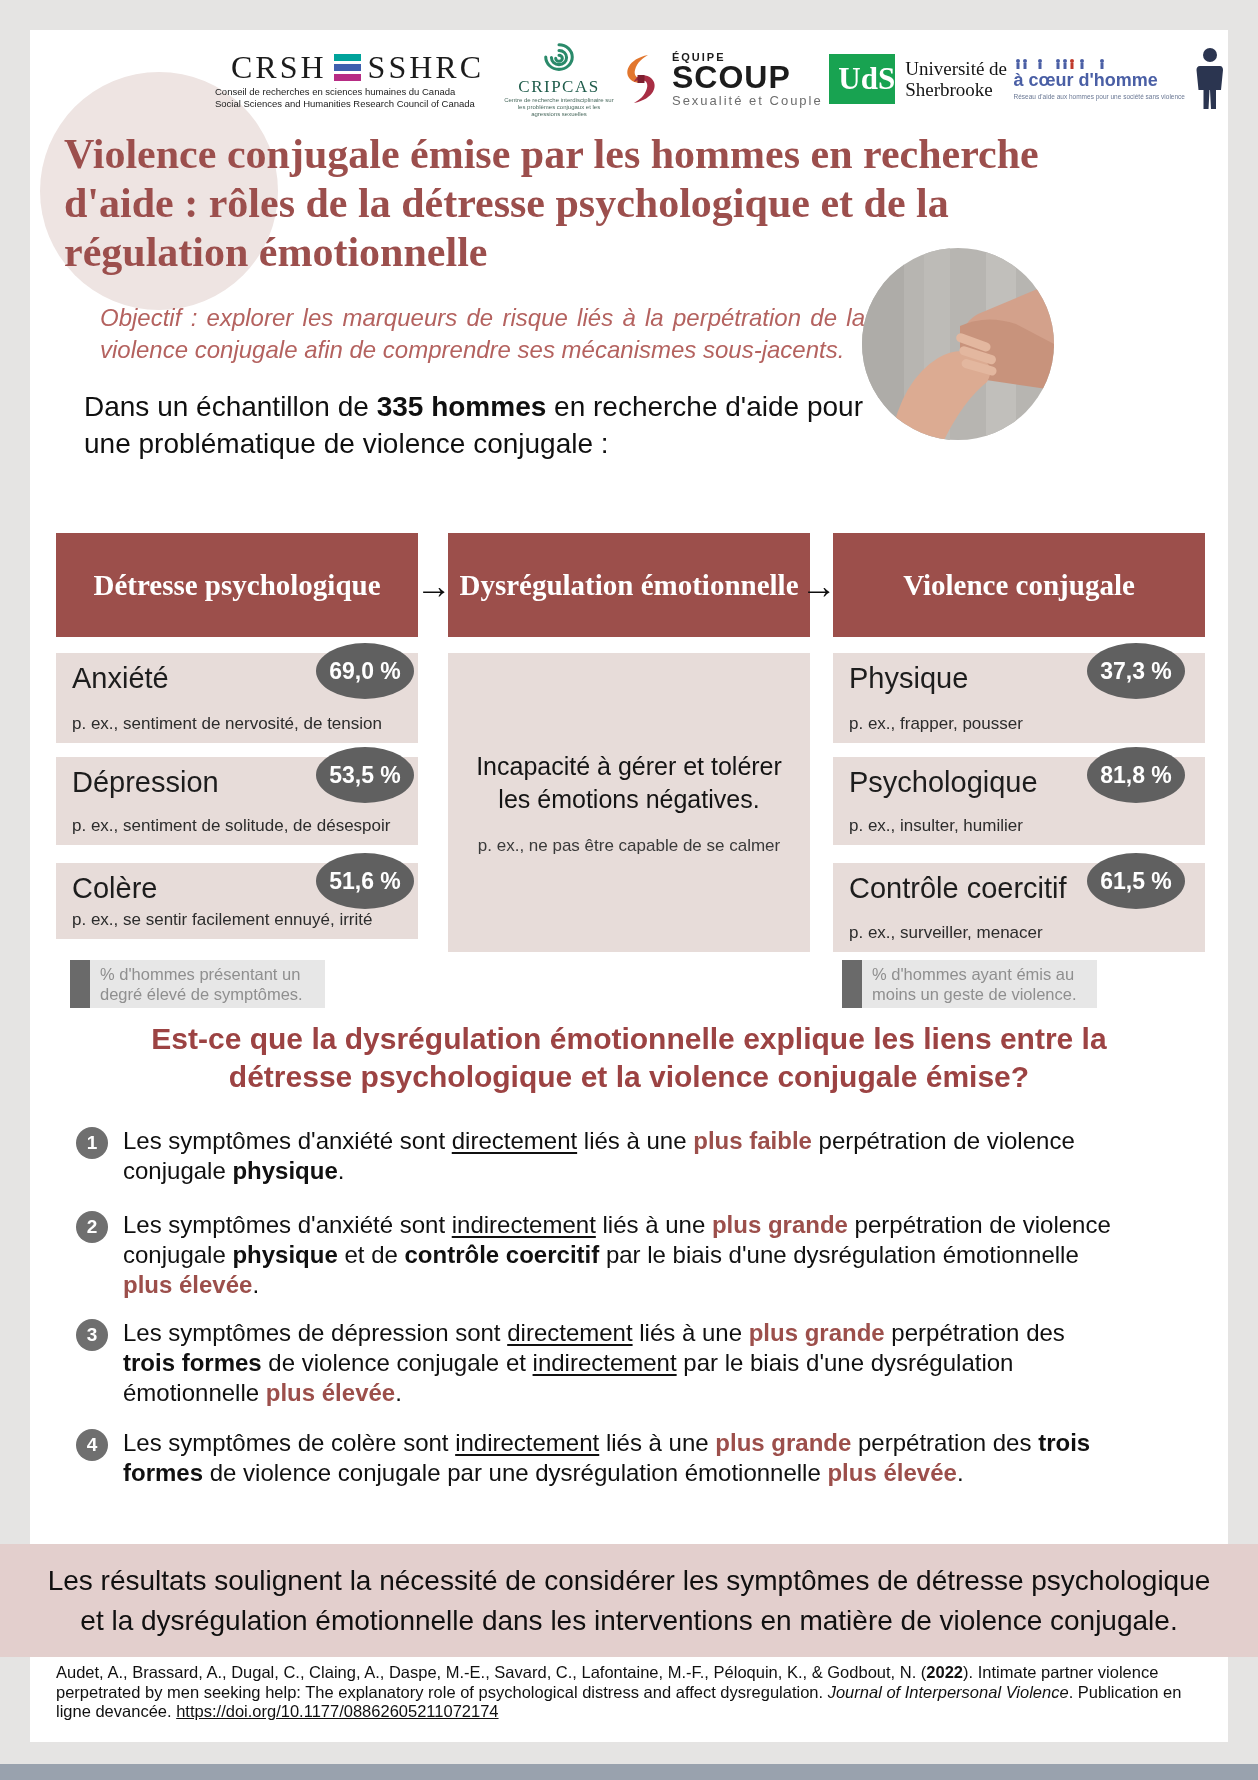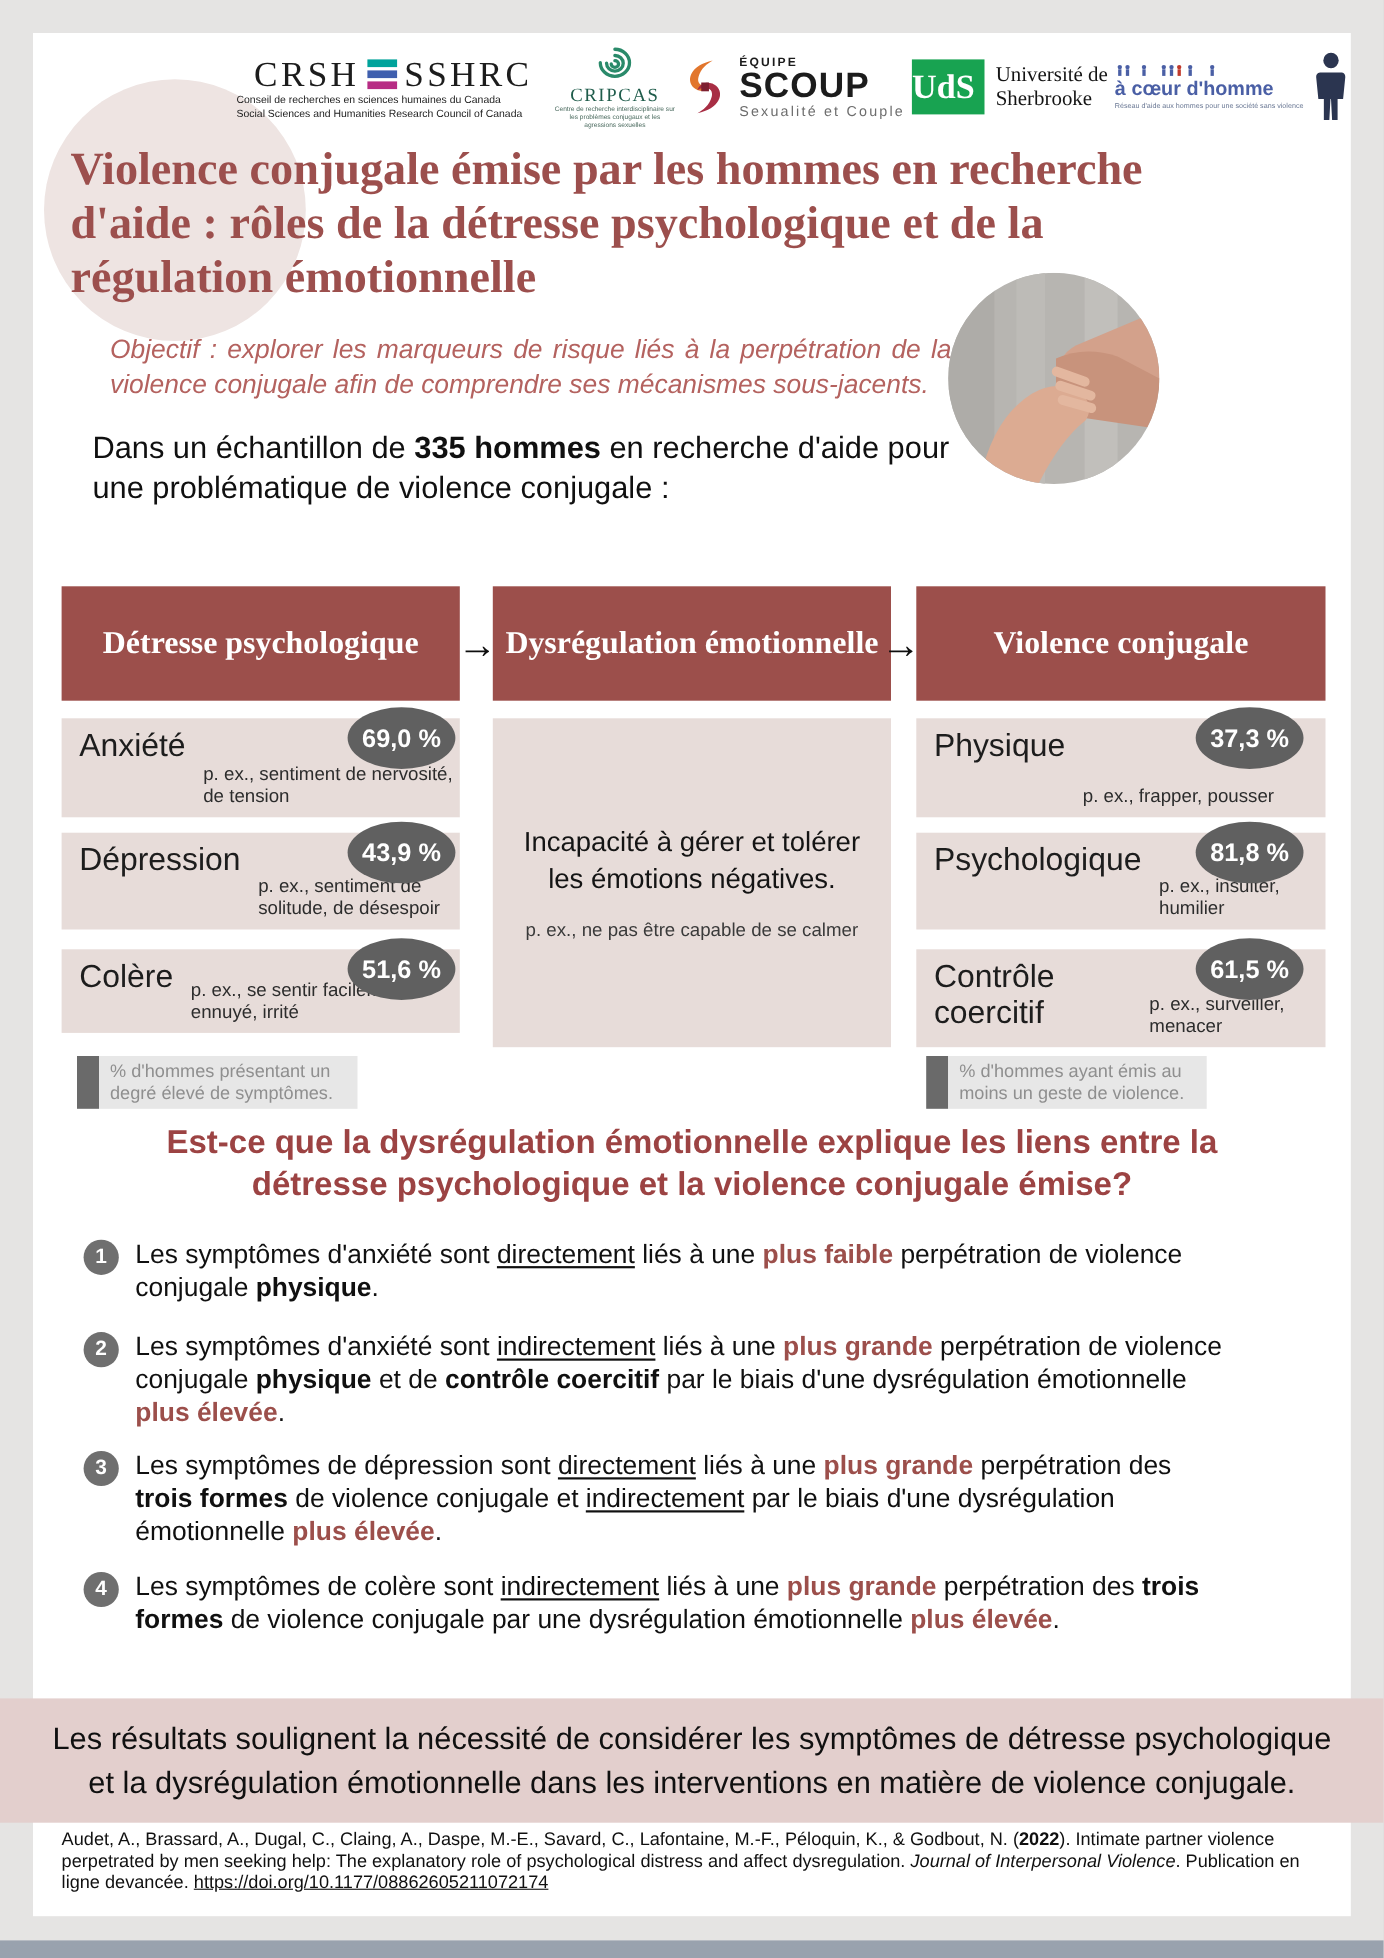--- a/index.html
+++ b/index.html
@@ -24,21 +24,21 @@
   .crsh-flag i:nth-child(3){background:#b72c84;}
   .crsh-sub{font-size:9.5px; line-height:11.5px; color:#222; width:285px; text-align:left; align-self:flex-start;}
   .cripcas{width:105px;}
   .cripcas-name{font-family:"Liberation Serif", serif; font-size:17px; letter-spacing:1.5px; color:#1f5c4b; margin-top:1px;}
   .cripcas-sub{font-size:6px; line-height:7px; color:#4a6a5e; text-align:center; width:110px;}
   .scoup{flex-direction:row; align-items:center; gap:8px;}
   .scoup-equipe{font-size:11px; font-weight:bold; letter-spacing:2px; color:#1c1c1c;}
   .scoup-name{font-size:32px; font-weight:bold; letter-spacing:1px; color:#1c1c1c; line-height:28px;}
   .scoup-sub{font-size:13px; letter-spacing:2px; color:#6d6d6d; margin-top:2px;}
   .uds{flex-direction:row; align-items:center; gap:10px;}
-  .uds-box{width:66px; height:50px; background:#18a351; color:#fff; display:flex; align-items:center; justify-content:flex-start;
+  .uds-box{width:66px; height:50px; background:#18a351; color:#fff; display:flex; align-items:center; justify-content:flex-end;
            font-family:"Liberation Serif", serif; font-size:31px; font-weight:bold;}
   .uds-name{font-family:"Liberation Serif", serif; font-size:19px; line-height:21px; color:#141414; text-align:left;}
   .acoeur{flex-direction:row; align-items:center; gap:8px;}
   .acoeur-txt{display:flex; flex-direction:column; align-items:flex-start;}
   .acoeur-name{font-size:18px; color:#4a5fa5; font-weight:bold;}
   .acoeur-sub{font-size:6.5px; color:#6a7894; margin-top:2px;}
 
   
   .title-circle{position:absolute; left:40px; top:72px; width:238px; height:238px; border-radius:50%;
                 background:#eee4e2; z-index:1;}
@@ -51,21 +51,21 @@
   .intro .seg-b{font-weight:bold;}
 
   
   .photo{position:absolute; left:862px; top:248px; width:192px; height:192px; z-index:2;}
 
   
   .col-header{position:absolute; height:104px; background:#9c4f4b; color:#fff; z-index:2;
               font-family:"Liberation Serif", serif; font-weight:bold; font-size:29px; line-height:35px;
               display:flex; align-items:center; justify-content:center; text-align:center;}
   .arrow{position:absolute; z-index:2; font-size:36px; font-weight:bold; color:#0e0e0e; line-height:36px;}
-  .ibox{position:absolute; background:#e7dcd9; z-index:2; display:flex; flex-direction:row;}
+  .ibox{position:absolute; background:#e7dcd9; z-index:2; display:flex; flex-direction:column;}
   .item-label{font-size:29px; color:#1d1d1d; padding:9px 0 0 16px;}
   .item-example{font-size:17px; color:#2c2c2c; padding:3px 0 9px 16px; margin-top:auto;}
   .pct-oval{position:absolute; top:-10px; width:98px; height:56px; border-radius:50%;
             background:#606060; color:#fff; font-weight:bold; font-size:23px;
             display:flex; align-items:center; justify-content:center; z-index:3;}
   .ov-r4{right:4px;} .ov-r20{right:20px;}
   .midbox{position:absolute; background:#e7dcd9; z-index:2; display:flex; flex-direction:column;
           align-items:center; justify-content:center; text-align:center;}
   .mid-main{font-size:25px; line-height:33px; color:#141414; margin:0 14px;}
   .mid-example{font-size:17px; color:#3a3a3a; margin-top:20px;}
@@ -229,21 +229,21 @@
     <div class="col-header" style="left:833px; top:533px; width:372px;">Violence conjugale</div>
 
     <div class="ibox" style="left:56px; top:653px; width:362px; height:90px;">
       <div class="item-label">Anxiété</div>
       <div class="item-example">p. ex., sentiment de nervosité, de tension</div>
       <div class="pct-oval ov-r4">69,0 %</div>
     </div>
     <div class="ibox" style="left:56px; top:757px; width:362px; height:88px;">
       <div class="item-label">Dépression</div>
       <div class="item-example">p. ex., sentiment de solitude, de désespoir</div>
-      <div class="pct-oval ov-r4">43,9 %</div>
+      <div class="pct-oval ov-r4">53,5 %</div>
     </div>
     <div class="ibox" style="left:56px; top:863px; width:362px; height:76px;">
       <div class="item-label">Colère</div>
       <div class="item-example">p. ex., se sentir facilement ennuyé, irrité</div>
       <div class="pct-oval ov-r4">51,6 %</div>
     </div>
 
     <div class="midbox" style="left:448px; top:653px; width:362px; height:299px;">
       <p class="mid-main">Incapacité à gérer et tolérer les émotions négatives.</p>
       <div class="mid-example">p. ex., ne pas être capable de se calmer</div>

